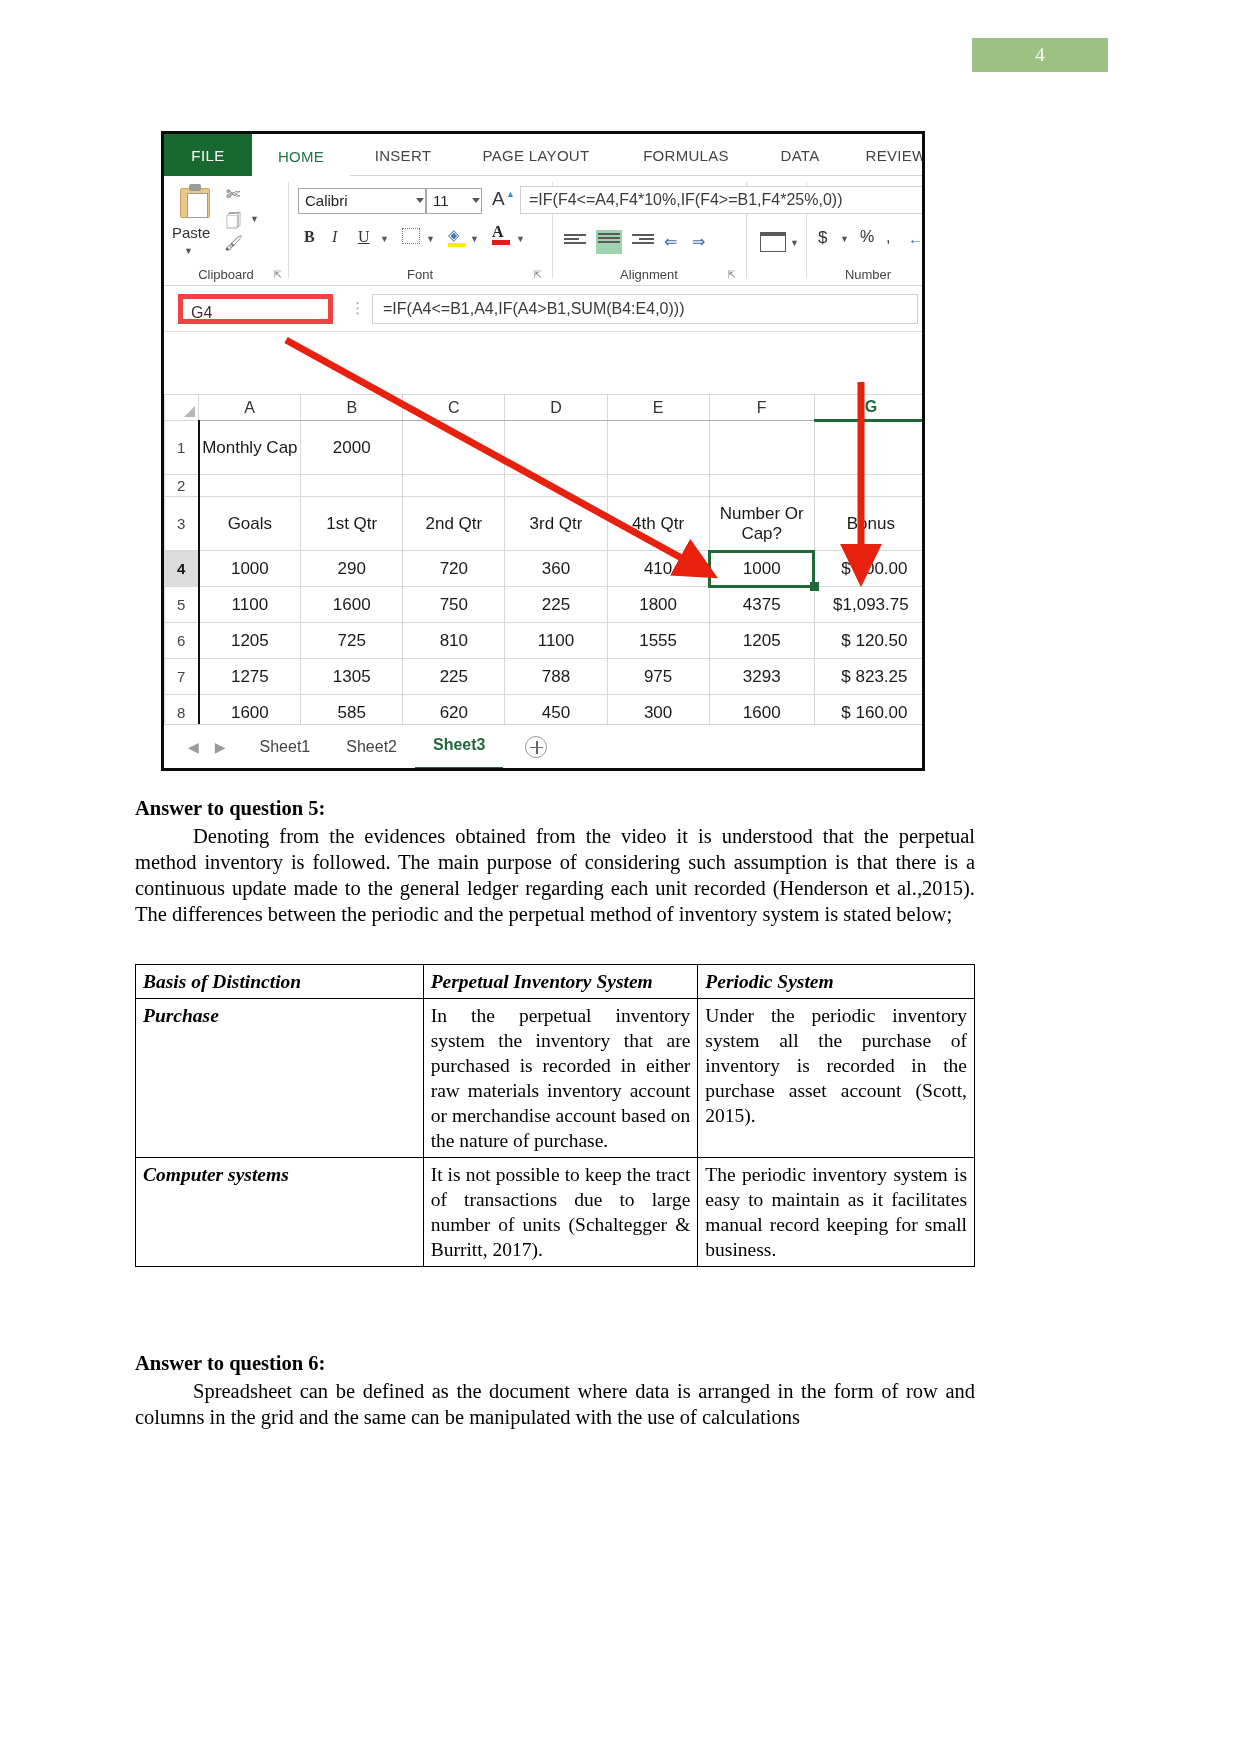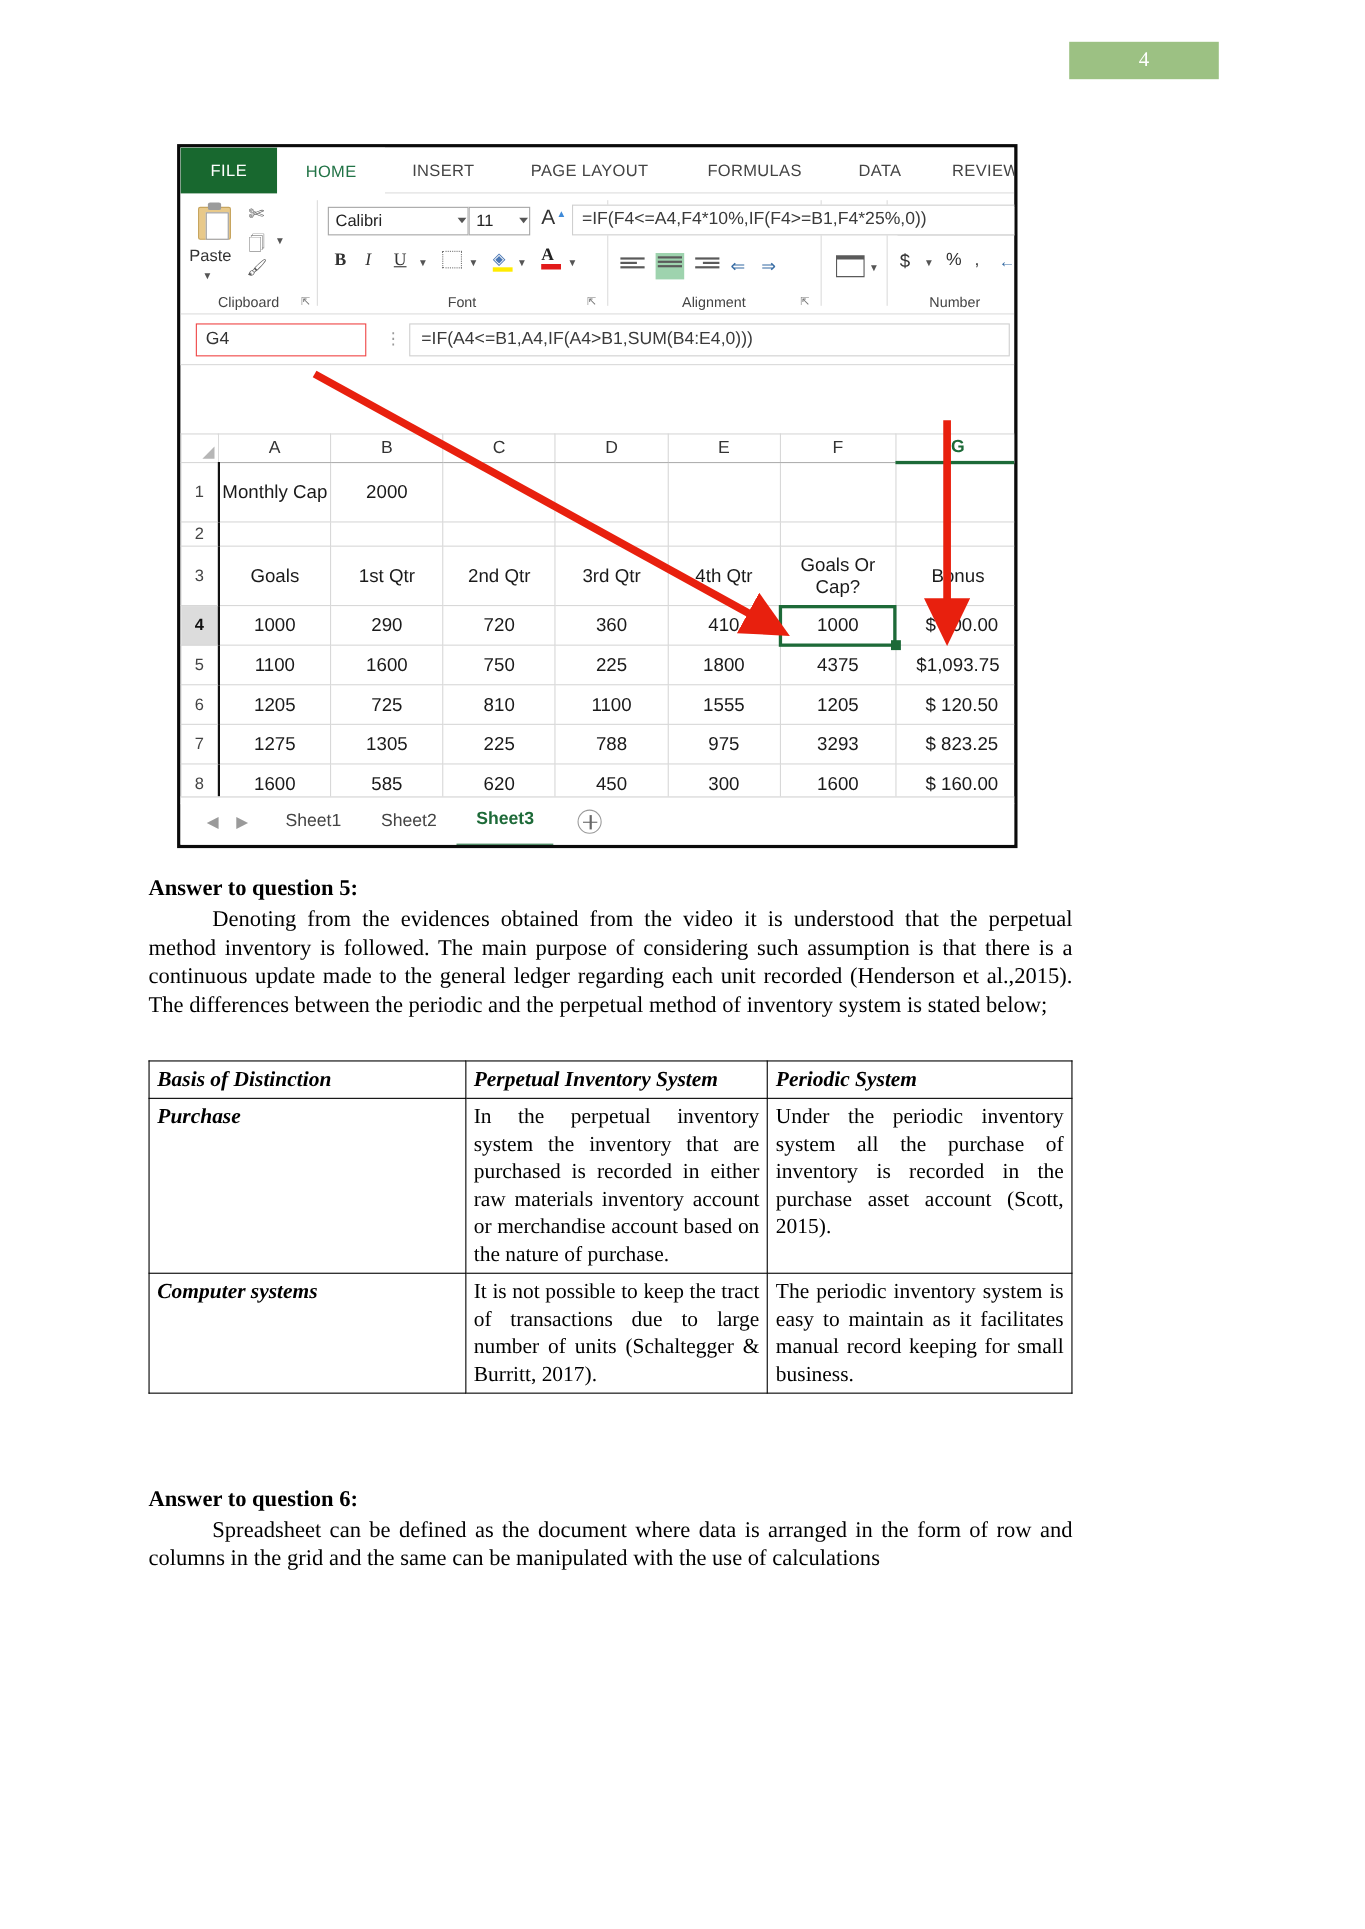--- a/index.html
+++ b/index.html
@@ -94,21 +94,21 @@
   .paste-clip .pc-sheet{ position:absolute; left:7px; top:9px; width:21px; height:25px; background:#fff; border:1px solid #9b9b9b;}
   .paste-clip .pc-top  { position:absolute; left:9px; top:0px; width:12px; height:7px; background:#9b9b9b; border-radius:2px;}
   .paste-word { position:absolute; left:8px; top:48px; font-size:15px; color:#333;}
 
   .scissors, .copyicon, .brush { position:absolute; font-size:17px; color:#5a5a5a;}
 
   
   .xl-formula-row { position:relative; height:46px; background:#fff; border-bottom:1px solid #d9d9d9;}
   .namebox {
     position:absolute; left:14px; top:8px; width:155px; height:30px;
-    border:1px solid #ef4444; background:#fff; font-size:16px; color:#333;
+    border:5px solid #ef4444; background:#fff; font-size:16px; color:#333;
     line-height:28px; padding-left:8px;
   }
   .fx-dots { position:absolute; left:186px; top:13px; font-size:15px; color:#9a9a9a; letter-spacing:2px;}
   .formulabar {
     position:absolute; left:208px; top:8px; right:0px; height:30px;
     border:1px solid #cfcfcf; background:#fff;
     font-size:16px; color:#3a3a3a; line-height:28px; padding-left:10px;
     white-space:nowrap; overflow:hidden;
   }
   .formula-note {
@@ -368,21 +368,21 @@
           <td></td>
         </tr>
 
         <tr>
           <td class="rowhdr">3</td>
           <td class="r-tall">Goals</td>
           <td>1st Qtr</td>
           <td>2nd Qtr</td>
           <td>3rd Qtr</td>
           <td>4th Qtr</td>
-          <td>Goals Or Cap?</td>
+          <td>Number Or Cap?</td>
           <td>Bonus</td>
         </tr>
 
         <tr>
           <td class="rowhdr sel">4</td>
           <td class="r-norm">1000</td>
           <td>290</td>
           <td>720</td>
           <td>360</td>
           <td>410</td>

